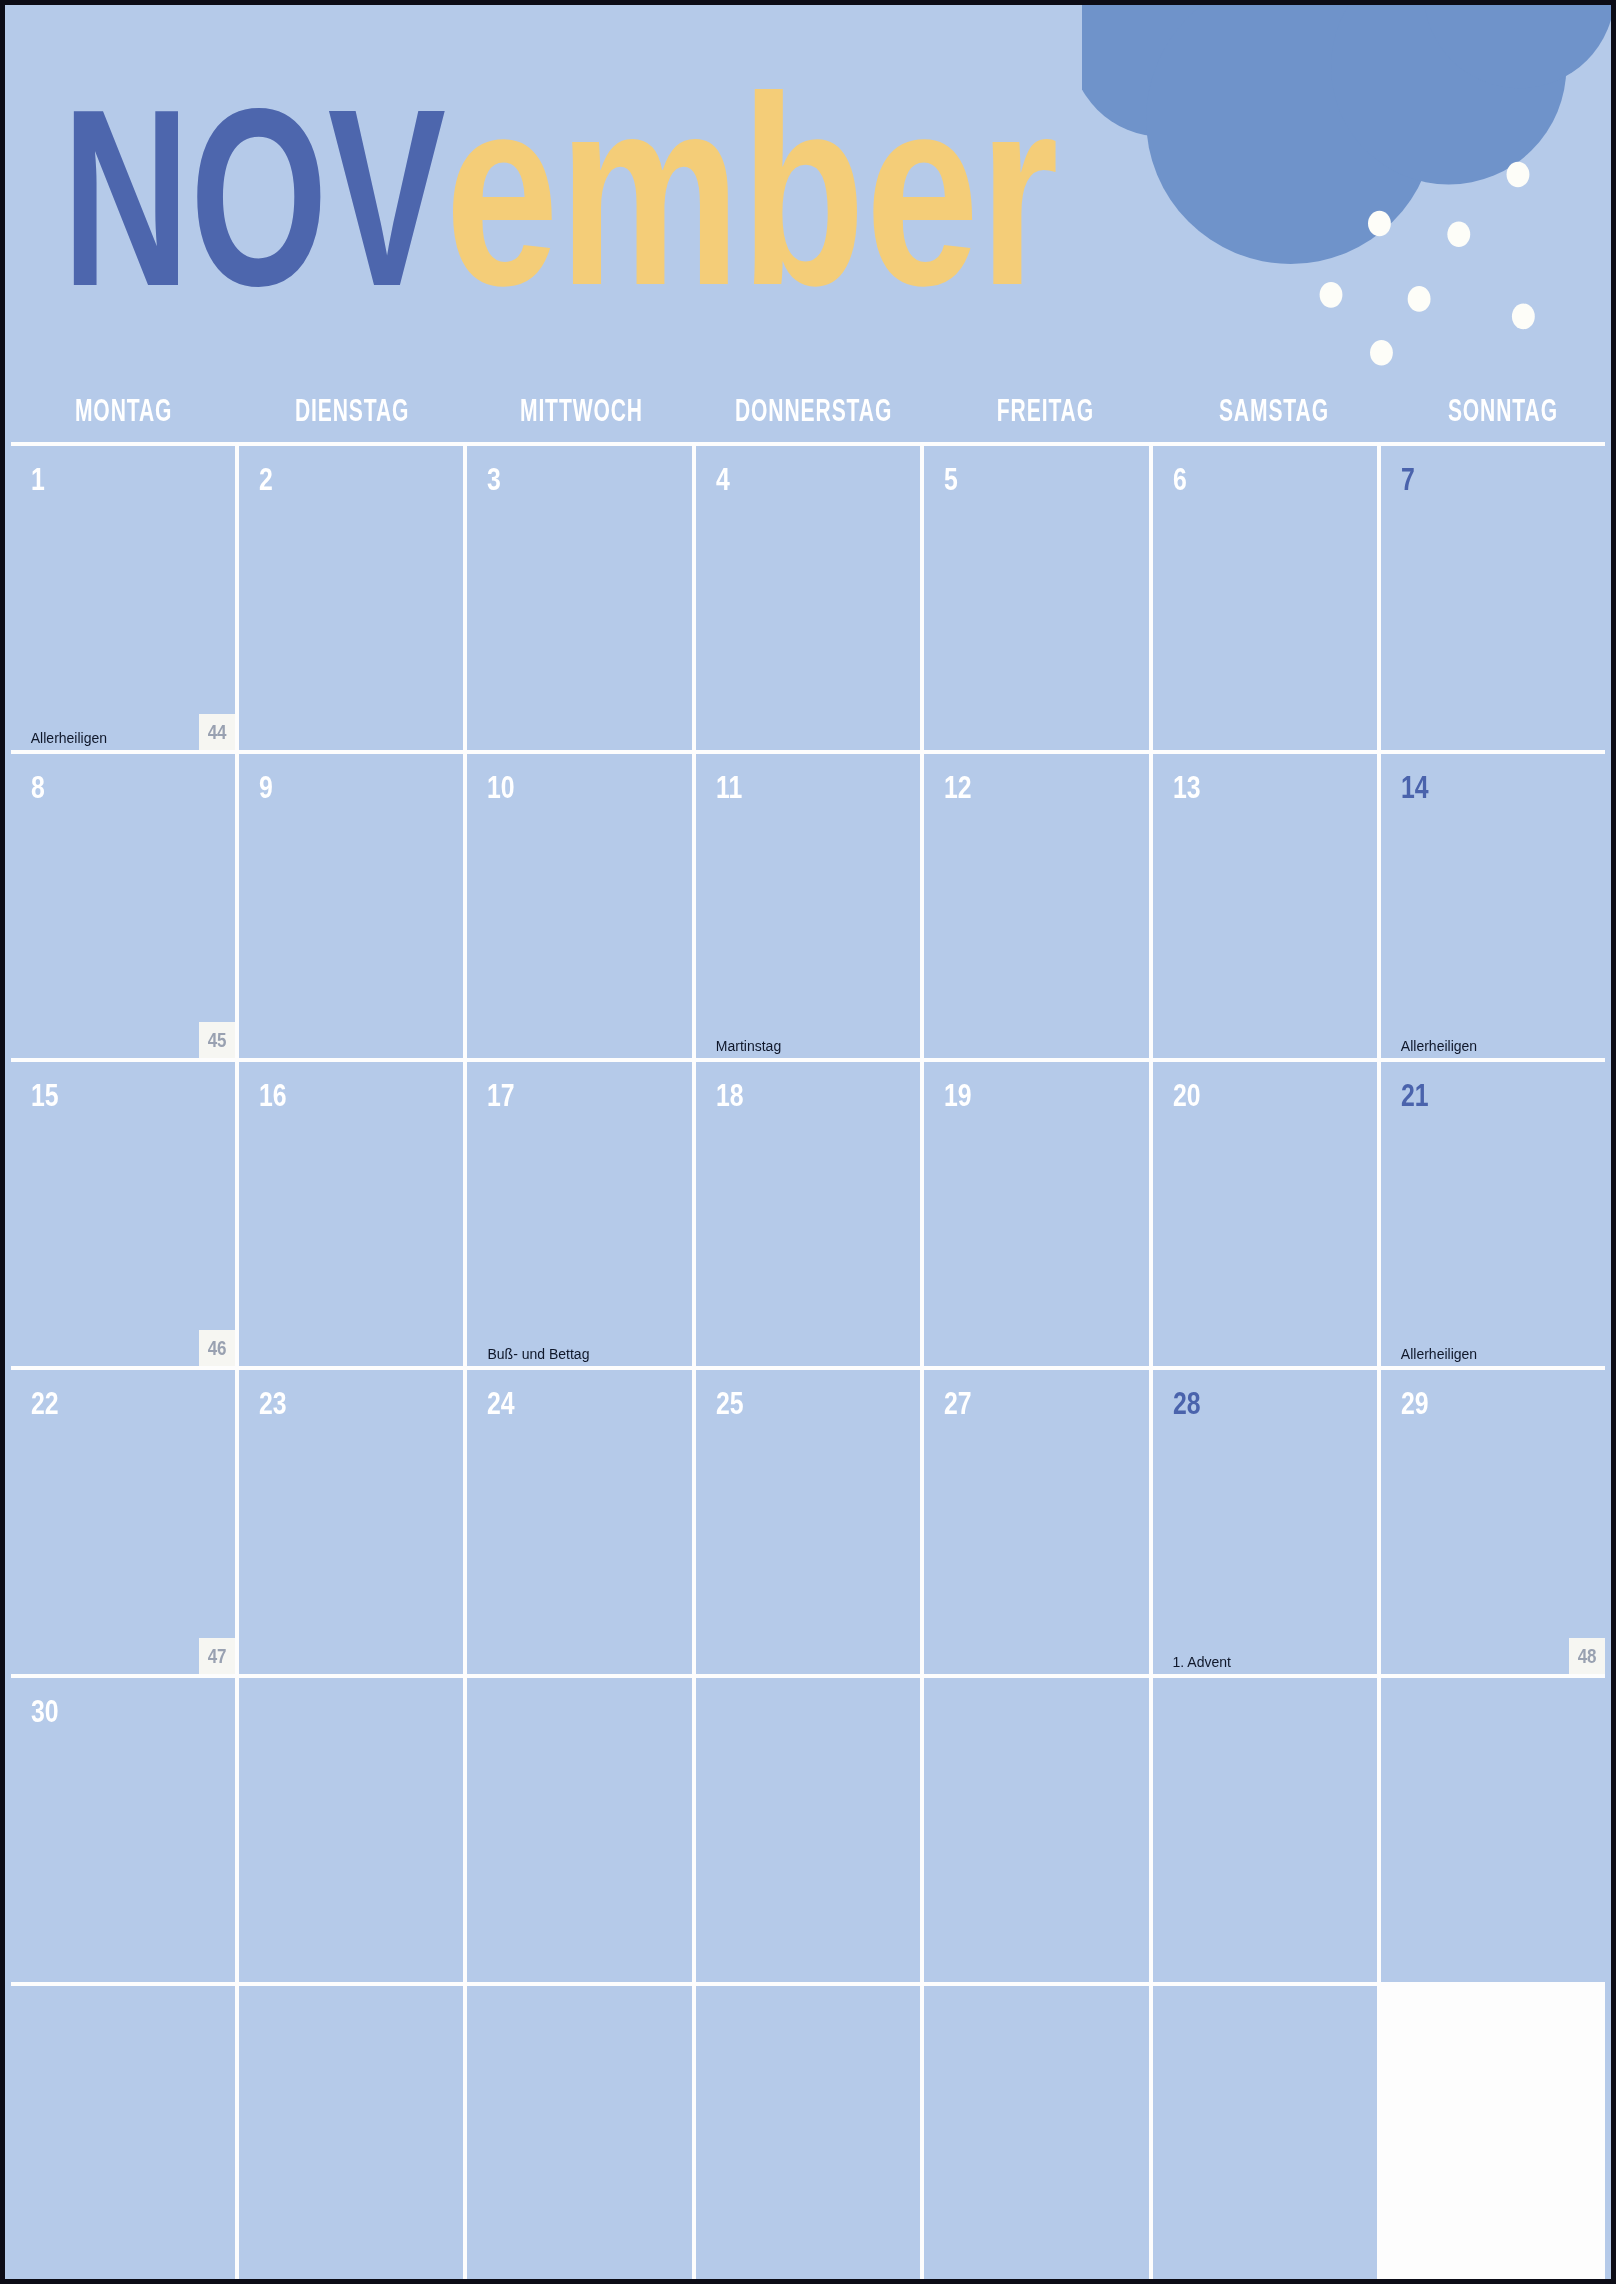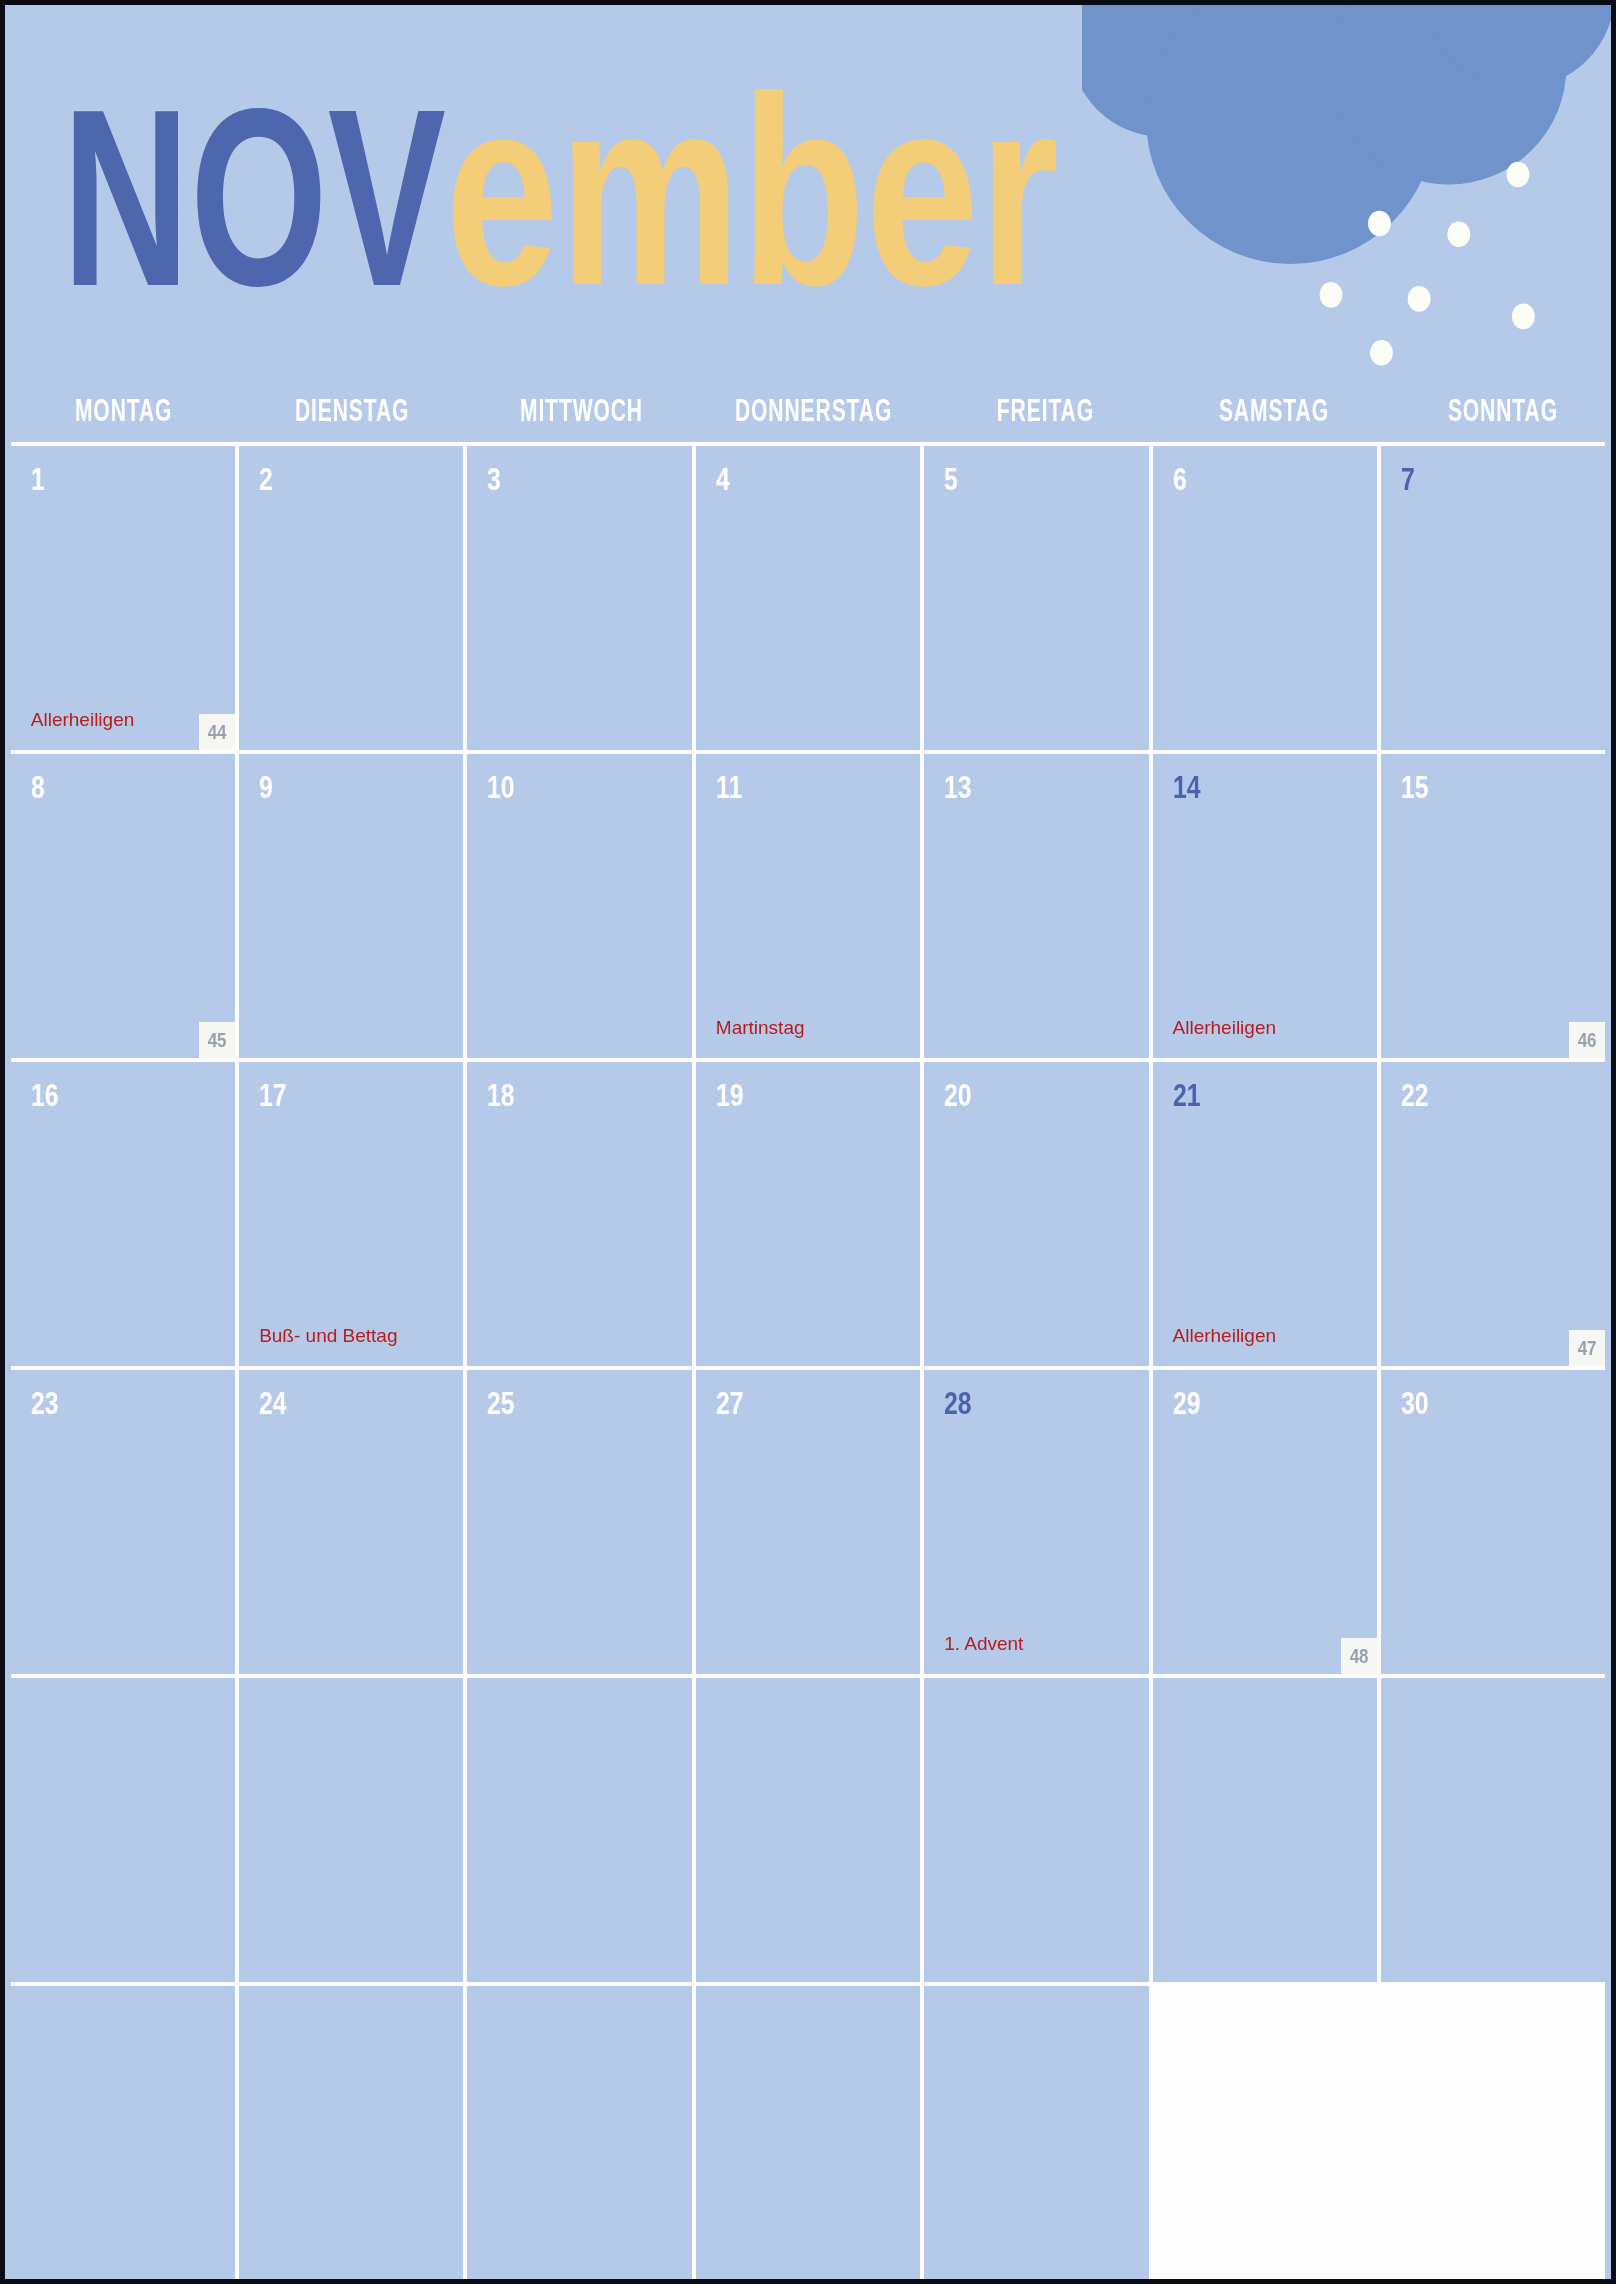--- a/index.html
+++ b/index.html
@@ -54,22 +54,22 @@
   .day-cell {
     position:relative; background:var(--bg,#b5cae9); overflow:visible;
   }
   .day-number {
     position:absolute; left:20px; top:18px;
     font-size:31px; font-weight:bold; line-height:1; color:#ffffff;
     transform:scaleX(0.80); transform-origin:left top; white-space:pre;
   }
   .day-number.sunday { color:var(--sunday_blue,#4a63ac); }
   .holiday-label {
-    position:absolute; left:20px; bottom:20px;
-    font-size:19px; line-height:1.1; color:#b91c1c; white-space:pre;
+    position:absolute; left:20px; bottom:4px;
+    font-size:14px; line-height:1.1; color:#0f172a; white-space:pre;
   }
   .week-badge {
     position:absolute; right:0px; bottom:0px; width:36px; height:36px;
     background:var(--badge_bg,#f6f6f2);
     display:flex; align-items:center; justify-content:center; z-index:2;margin-left:25px;
   }
   .week-badge span {
     display:inline-block; transform:scaleX(0.85); transform-origin:center;
     font-size:20px; font-weight:bold; color:var(--badge_text,#99a1b1);
   }
@@ -162,20 +162,23 @@
           <div class="day-number">9</div>
         </div>
         <div class="day-cell">
           <div class="day-number">10</div>
         </div>
         <div class="day-cell">
           <div class="day-number">11</div>
           <div class="holiday-label">Martinstag</div>
         </div>
         <div class="day-cell">
+          <div class="day-number">12</div>
+        </div>
+        <div class="day-cell">
           <div class="day-number">13</div>
         </div>
         <div class="day-cell">
           <div class="day-number sunday">14</div>
           <div class="holiday-label">Allerheiligen</div>
         </div>
         <div class="day-cell">
           <div class="day-number">15</div>
           <div class="week-badge">
             <span>46</span>

